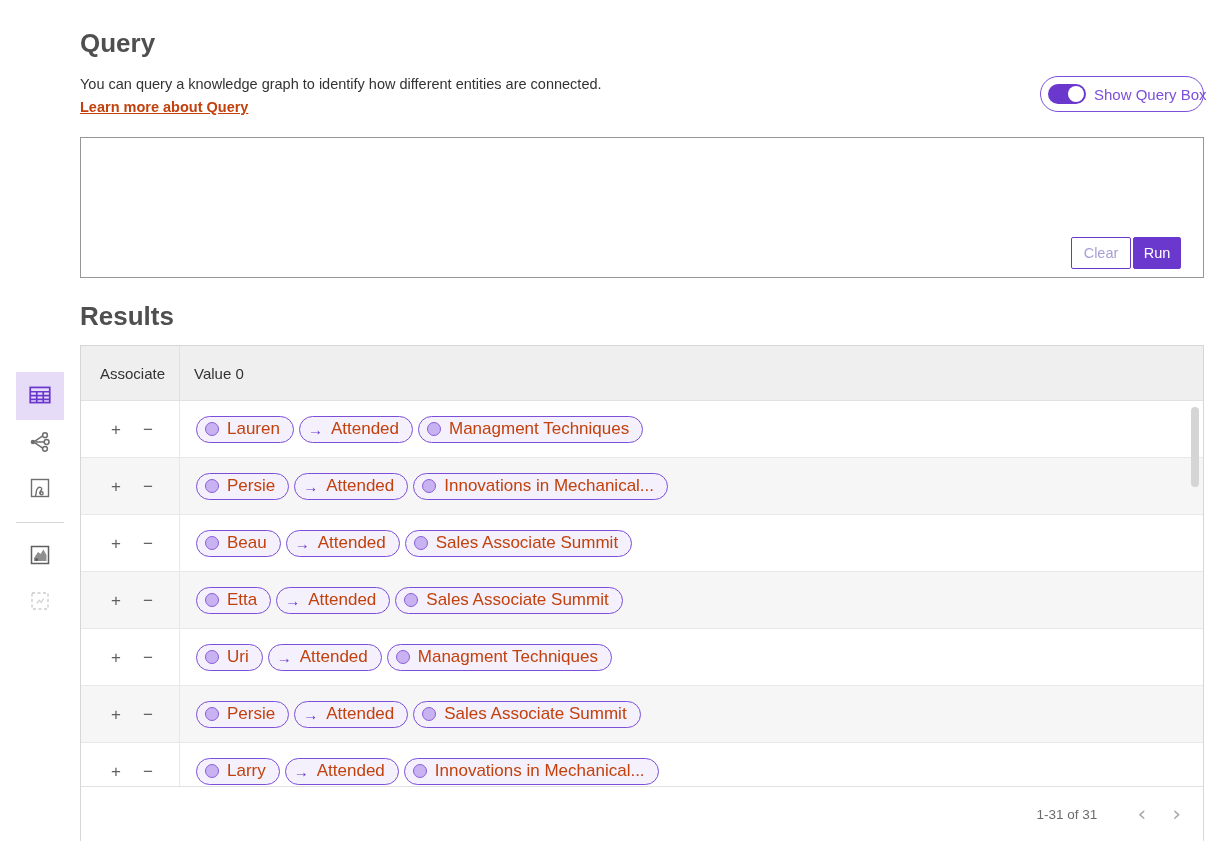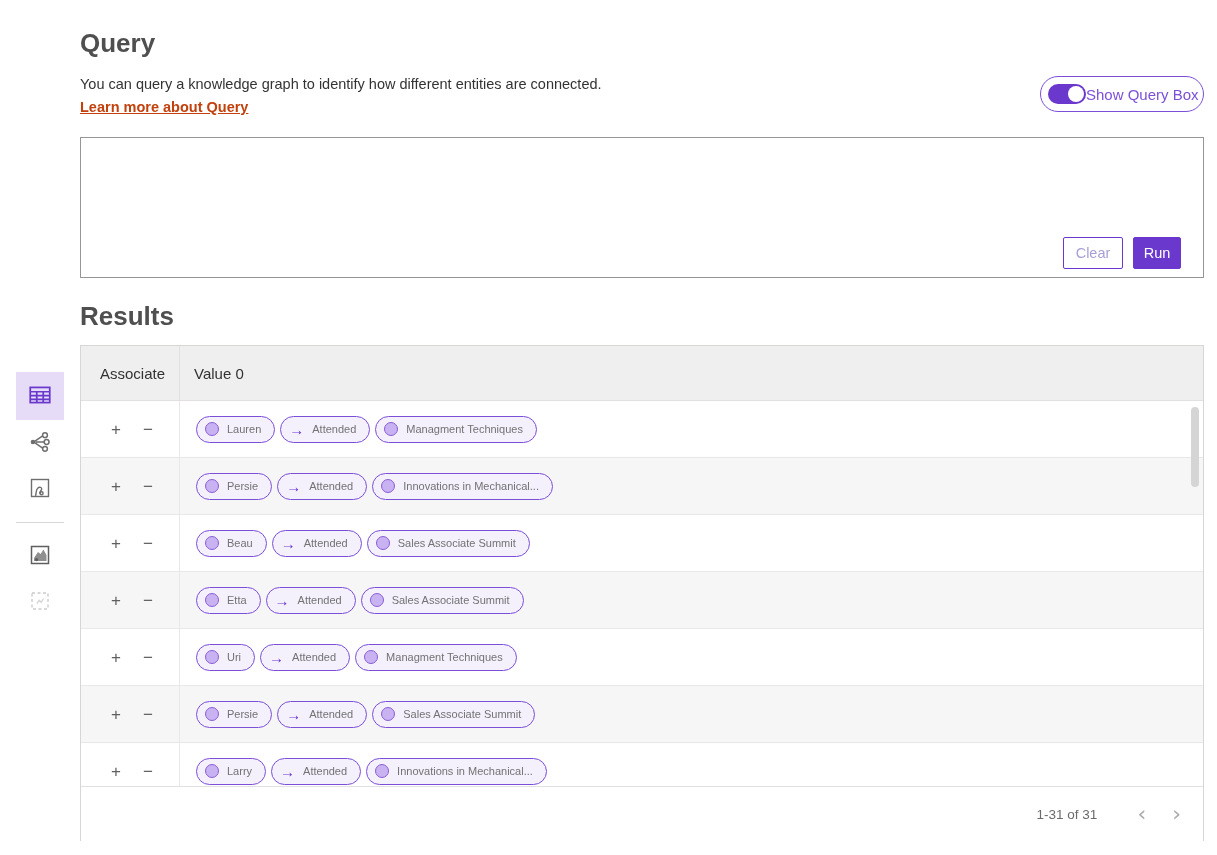--- a/index.html
+++ b/index.html
@@ -9,37 +9,37 @@
 
   
   .page-title { position: absolute; left: 80px; top: 28px; font-size: 26px; font-weight: bold; color: #4f4f4f; }
   .page-desc { position: absolute; left: 80px; top: 76px; font-size: 14.5px; color: #333333; }
   .learn-link { position: absolute; left: 80px; top: 99px; font-size: 14.5px; font-weight: bold;
     color: #c2410c; text-decoration: underline; cursor: pointer; }
 
   
   .toggle-pill { position: absolute; left: 1040px; top: 76px; width: 164px; height: 36px;
     border: 1px solid #7c4fd9; border-radius: 18px; display: flex; align-items: center;
-    padding: 0 14px 0 7px; cursor: pointer; background: #fff; }
+    gap: 8px; padding: 0 14px 0 7px; cursor: pointer; background: #fff; }
   .switch { width: 38px; height: 20px; border-radius: 10px; background: #6a38cc; position: relative; flex: none; }
   .switch .knob { position: absolute; top: 2px; right: 2px; width: 16px; height: 16px;
     border-radius: 50%; background: #ffffff; }
   .toggle-label { font-size: 15px; color: #7c4fd9; white-space: nowrap; }
 
   
   .query-box { position: absolute; left: 80px; top: 137px; width: 1124px; height: 141px;
     border: 1px solid #969696; background: #fff; }
   .query-textarea-wrap { position: absolute; left: 3px; top: 3px; right: 3px; height: 91px; }
   .query-textarea { width: 100%; height: 100%; border: 1px solid #c6c6c6; resize: none;
     font-family: "Liberation Sans", "DejaVu Sans", sans-serif; font-size: 14px; color: #4b4b4b;
     padding: 10px 12px; outline: none; display: block; }
   .resize-handle { position: absolute; right: 3px; bottom: 3px; width: 11px; height: 11px;
     clip-path: polygon(100% 0, 100% 100%, 0 100%);
     background: repeating-linear-gradient(135deg, transparent 0 2.5px, #9a9a9a 2.5px 3.8px); }
-  .query-actions { position: absolute; right: 22px; bottom: 8px; display: flex; gap: 10px; }
+  .query-actions { position: absolute; right: 22px; bottom: 8px; display: flex; gap: 2px; }
   .btn { height: 32px; font-size: 14.5px; border-radius: 2px; cursor: pointer;
     font-family: "Liberation Sans", "DejaVu Sans", sans-serif; }
   .btn-clear { width: 60px; background: #ffffff; border: 1px solid #6a38cc; color: #a79fd6; }
   .btn-run { width: 48px; background: #6a38cc; border: 1px solid #6a38cc; color: #ffffff; }
 
   
   .results-title { position: absolute; left: 80px; top: 301px; font-size: 26px; font-weight: bold; color: #4f4f4f; }
 
   
   .view-rail { position: absolute; left: 16px; top: 372px; width: 48px; }
@@ -63,21 +63,21 @@
   .cell-sel { width: 98px; flex: none; display: flex; align-items: center; padding-left: 26px; gap: 14px; }
   .sel-btn { background: none; border: none; font-size: 17px; color: #5f5f5f; cursor: pointer;
     line-height: 1; padding: 2px 4px; font-family: "Liberation Sans", sans-serif; }
   .cell-val { flex: 1; border-left: 1px solid #e9e7e7; display: flex; align-items: center;
     padding-left: 16px; gap: 5px; }
   .pill { display: inline-flex; align-items: center; gap: 8px; height: 27px; padding: 0 13px 0 8px;
     border: 1.5px solid #7c4fd9; border-radius: 14px; background: #f4f0fc; cursor: pointer; white-space: nowrap; }
   .node-dot { width: 14px; height: 14px; border-radius: 50%; background: #c8b2f1;
     border: 1.5px solid #8a5ed8; flex: none; }
   .edge-arrow { color: #6a38cc; font-size: 15px; line-height: 1; flex: none; }
-  .pill-label { font-size: 11px; color: #737373; }
+  .pill-label { font-size: 17px; color: #c2410c; }
 
   
   .scroll-track { position: absolute; top: 57px; right: 2px; width: 12px; height: 383px; }
   .scroll-thumb { position: absolute; top: 4px; left: 2px; width: 8px; height: 80px;
     background: #d5d5d5; border-radius: 4px; cursor: pointer; }
 
   
   .t-footer { height: 55px; border-top: 1px solid #e2e0e0; display: flex; align-items: center;
     justify-content: flex-end; background: #fff; }
   .page-range { font-size: 13.5px; color: #6b6b6b; margin-right: 34px; }

